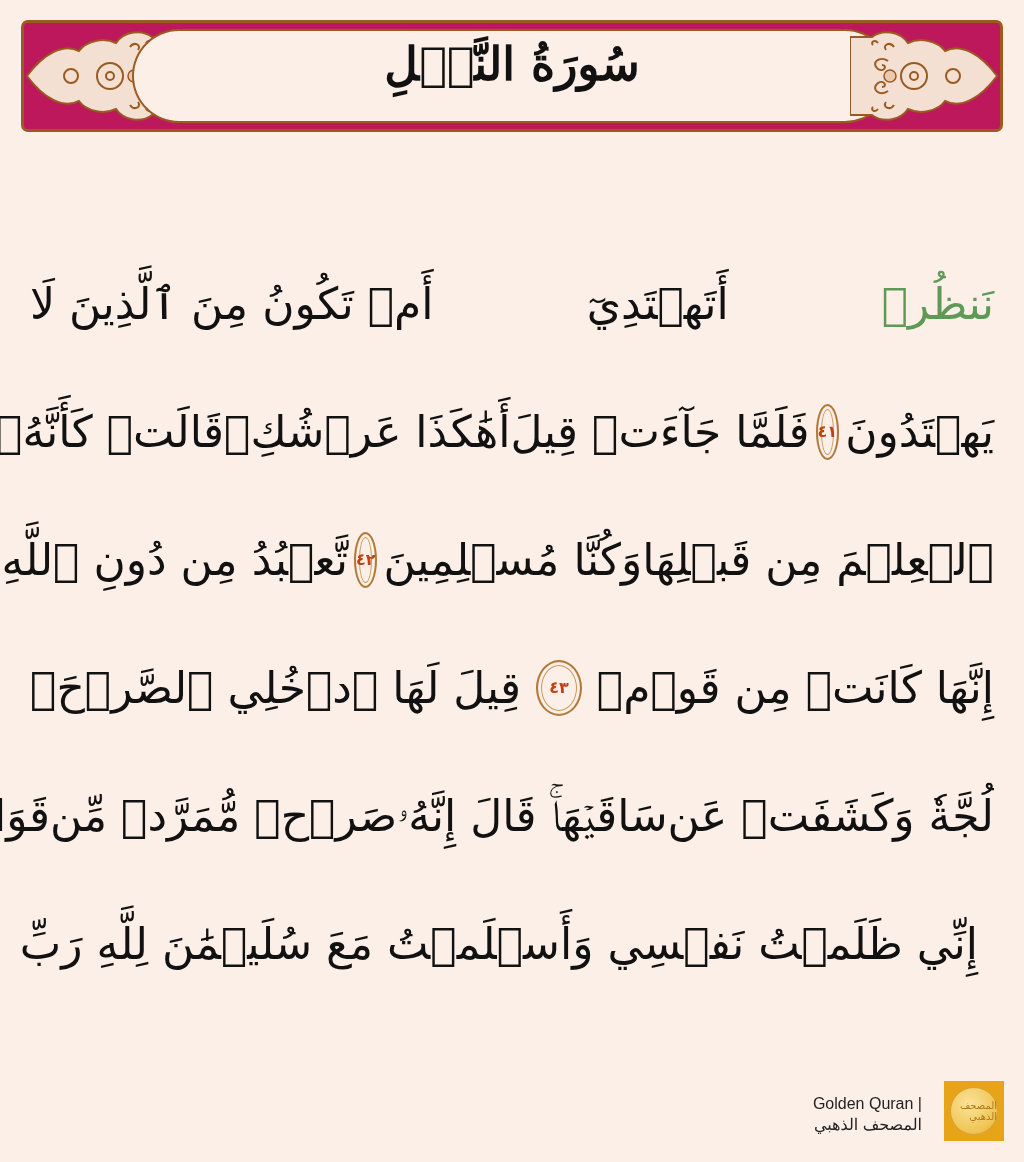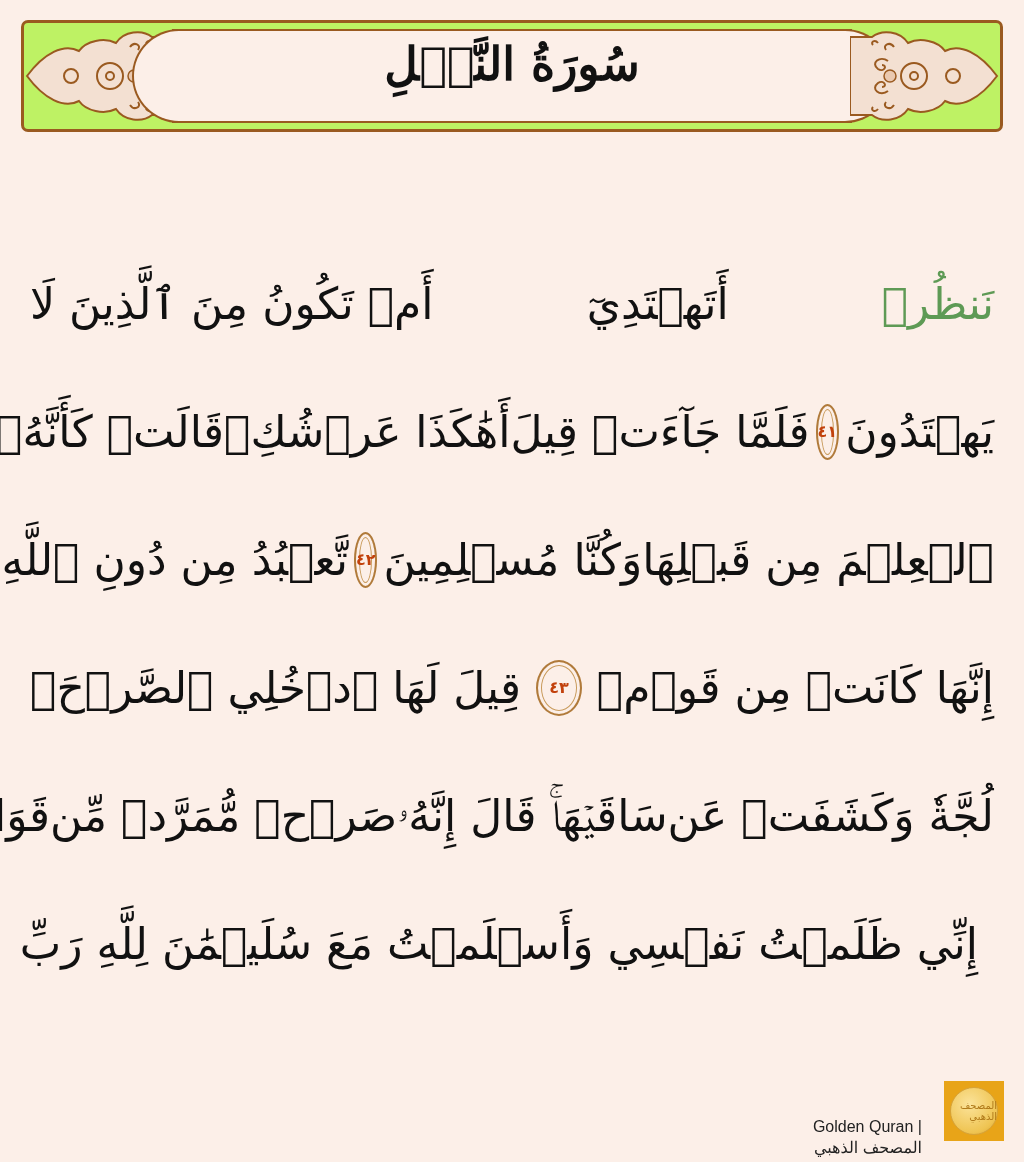--- a/index.html
+++ b/index.html
@@ -6,21 +6,21 @@
   body {
     width: 1024px; height: 1162px;
     background: #fcefe8;
     position: relative; overflow: hidden;
     font-family: "DejaVu Sans", sans-serif;
   }
   .header-frame {
     position: absolute; left: 21px; top: 20px; width: 982px; height: 112px;
     box-sizing: border-box;
     border: 3px solid #9a5a20; border-radius: 7px;
-    background: #bef264;
+    background: #be185d;
   }
   .header-inner {
     position: absolute; left: 148px; right: 148px; top: 6px; bottom: 6px;
     background: #fcefe8;
     border-top: 2px solid #9a5a20; border-bottom: 2px solid #9a5a20;
   }
   .header-inner::before, .header-inner::after {
     content: ""; position: absolute; top: -2px; bottom: -2px; width: 60px;
     background: #fcefe8; border: 2px solid #9a5a20;
   }
@@ -51,21 +51,21 @@
   .ayah-marker {
     display: inline-flex; align-items: center; justify-content: center;
     width: 46px; height: 56px; box-sizing: border-box;
     border: 2px solid #b07a3a; border-radius: 50%;
     box-shadow: inset 0 0 0 3px #fcefe8, inset 0 0 0 4px #c89a5a;
     font-size: 16px; line-height: 1; color: #c2410c; font-weight: bold;
     margin: 0 6px;
   }
   .footer-text {
     position: absolute; right: 102px; top: 1094px; text-align: right;
-    font-family: "Liberation Sans", sans-serif; color: #222; margin-top: 23px;
+    font-family: "Liberation Sans", sans-serif; color: #222;
   }
   .footer-en { font-size: 16px; line-height: 20px; }
   .footer-ar { font-size: 16px; line-height: 22px; direction: rtl; }
   .footer-logo {
     position: absolute; left: 944px; top: 1081px; width: 60px; height: 60px;
     background: #e8a418; display: flex; align-items: center; justify-content: center;
   }
   .footer-logo .coin {
     width: 46px; height: 46px; border-radius: 50%;
     background: radial-gradient(circle at 40% 35%, #fbe39a, #efc452 70%, #d9a12c);

